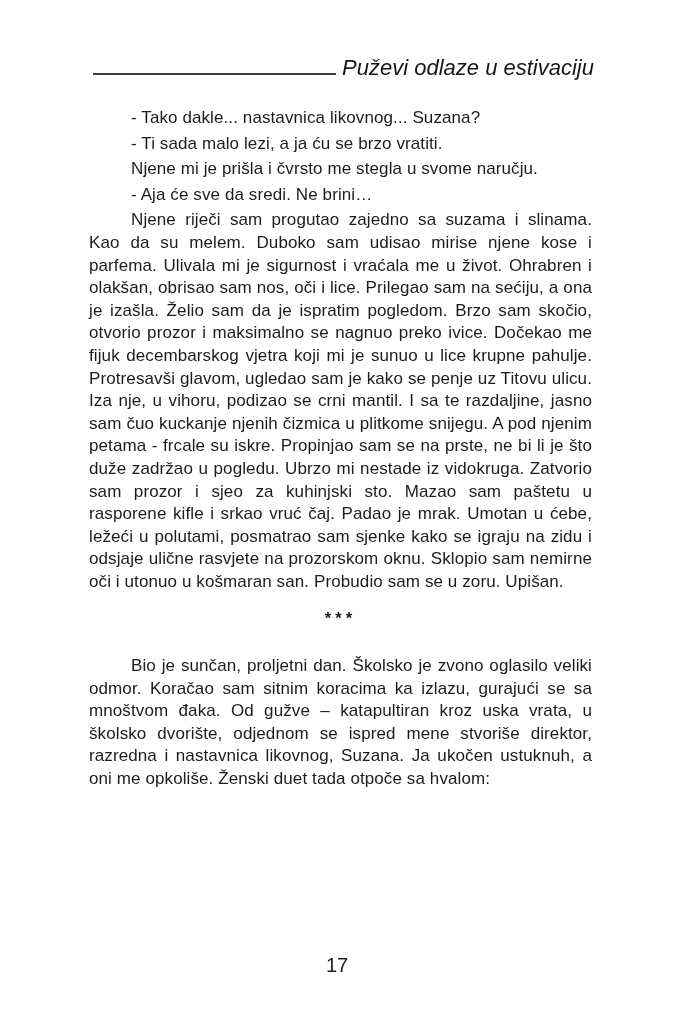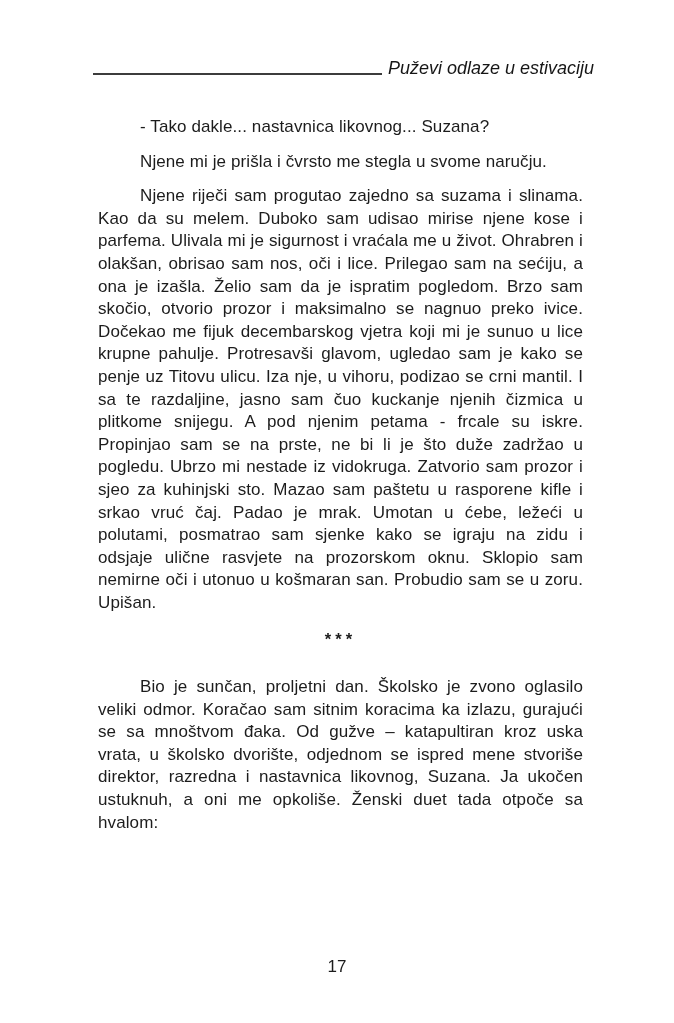--- a/index.html
+++ b/index.html
@@ -26,70 +26,72 @@
   }
   .running-head .rule {
     flex: 1 1 auto;
     height: 0;
     border-bottom: 2px solid #3c3c3c;
     margin-bottom: 3px;
     margin-right: 6px;
   }
   .running-head .title {
     font-style: italic;
-    font-size: 18px;
+    font-size: 22px;
     line-height: 20px;
     white-space: nowrap;
     color: #161616;
   }
   .body-text {
     position: absolute;
     left: 86px;
     width: 509px;
     top: 104px;
     font-size: 17px;
     line-height: 22.6px;
     text-align: justify;
     letter-spacing: 0.1px;
   }
   .para {
-    margin: 12px;
+    margin: 3px;
     text-indent: 42px;
   }
   .separator {
     text-align: center;
     text-indent: 0;
     font-weight: bold;
     font-size: 16.5px;
     letter-spacing: 4px;
     margin: 14px 0 25px 0;
   }
   .footer {
     position: absolute;
     left: 0;
     right: 0;
     bottom: 46px;
     text-align: center;
-    font-size: 17px;
+    font-size: 20px;
     color: #1c1c1c;
   }
 </style>
 </head>
 <body>
 
 <div class="page">
 
   <div class="running-head">
     <div class="rule"></div>
     <div class="title">Puževi odlaze u estivaciju</div>
   </div>
 
   <div class="body-text">
     <p class="para">- Tako dakle... nastavnica likovnog... Suzana?</p>
+    <p class="para">- Ti sada malo lezi, a ja ću se brzo vratiti.</p>
     <p class="para">Njene mi je prišla i čvrsto me stegla u svome naručju.</p>
+    <p class="para">- Aja će sve da sredi. Ne brini…</p>
     <p class="para">Njene riječi sam progutao zajedno sa suzama i slinama. Kao da su melem. Duboko sam udisao mirise njene kose i parfema. Ulivala mi je sigurnost i vraćala me u život. Ohrabren i olakšan, obrisao sam nos, oči i lice. Prilegao sam na sećiju, a ona je izašla. Želio sam da je ispratim pogledom. Brzo sam skočio, otvorio prozor i maksimalno se nagnuo preko ivice. Dočekao me fijuk decembarskog vjetra koji mi je sunuo u lice krupne pahulje. Protresavši glavom, ugledao sam je kako se penje uz Titovu ulicu. Iza nje, u vihoru, podizao se crni mantil. I sa te razdaljine, jasno sam čuo kuckanje njenih čizmica u plitkome snijegu. A pod njenim petama - frcale su iskre. Propinjao sam se na prste, ne bi li je što duže zadržao u pogledu. Ubrzo mi nestade iz vidokruga. Zatvorio sam prozor i sjeo za kuhinjski sto. Mazao sam paštetu u rasporene kifle i srkao vruć čaj. Padao je mrak. Umotan u ćebe, ležeći u polutami, posmatrao sam sjenke kako se igraju na zidu i odsjaje ulične rasvjete na prozorskom oknu. Sklopio sam nemirne oči i utonuo u košmaran san. Probudio sam se u zoru. Upišan.</p>
 
     <div class="separator">***</div>
 
     <p class="para">Bio je sunčan, proljetni dan. Školsko je zvono oglasilo veliki odmor. Koračao sam sitnim koracima ka izlazu, gurajući se sa mnoštvom đaka. Od gužve – katapultiran kroz uska vrata, u školsko dvorište, odjednom se ispred mene stvoriše direktor, razredna i nastavnica likovnog, Suzana. Ja ukočen ustuknuh, a oni me opkoliše. Ženski duet tada otpoče sa hvalom:</p>
   </div>
 
   <div class="footer">
     <span>17</span>
   </div>

